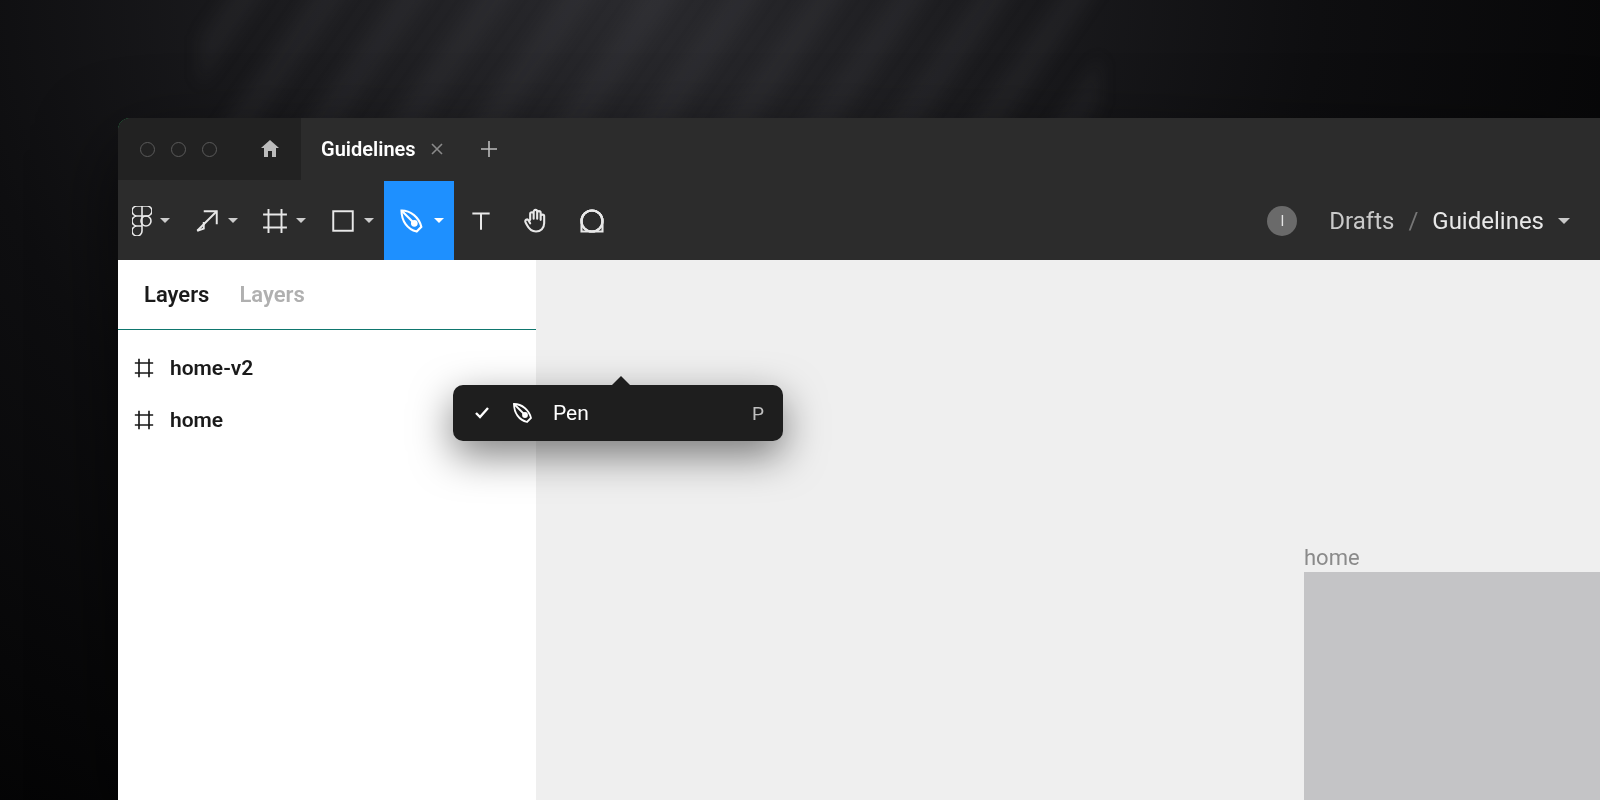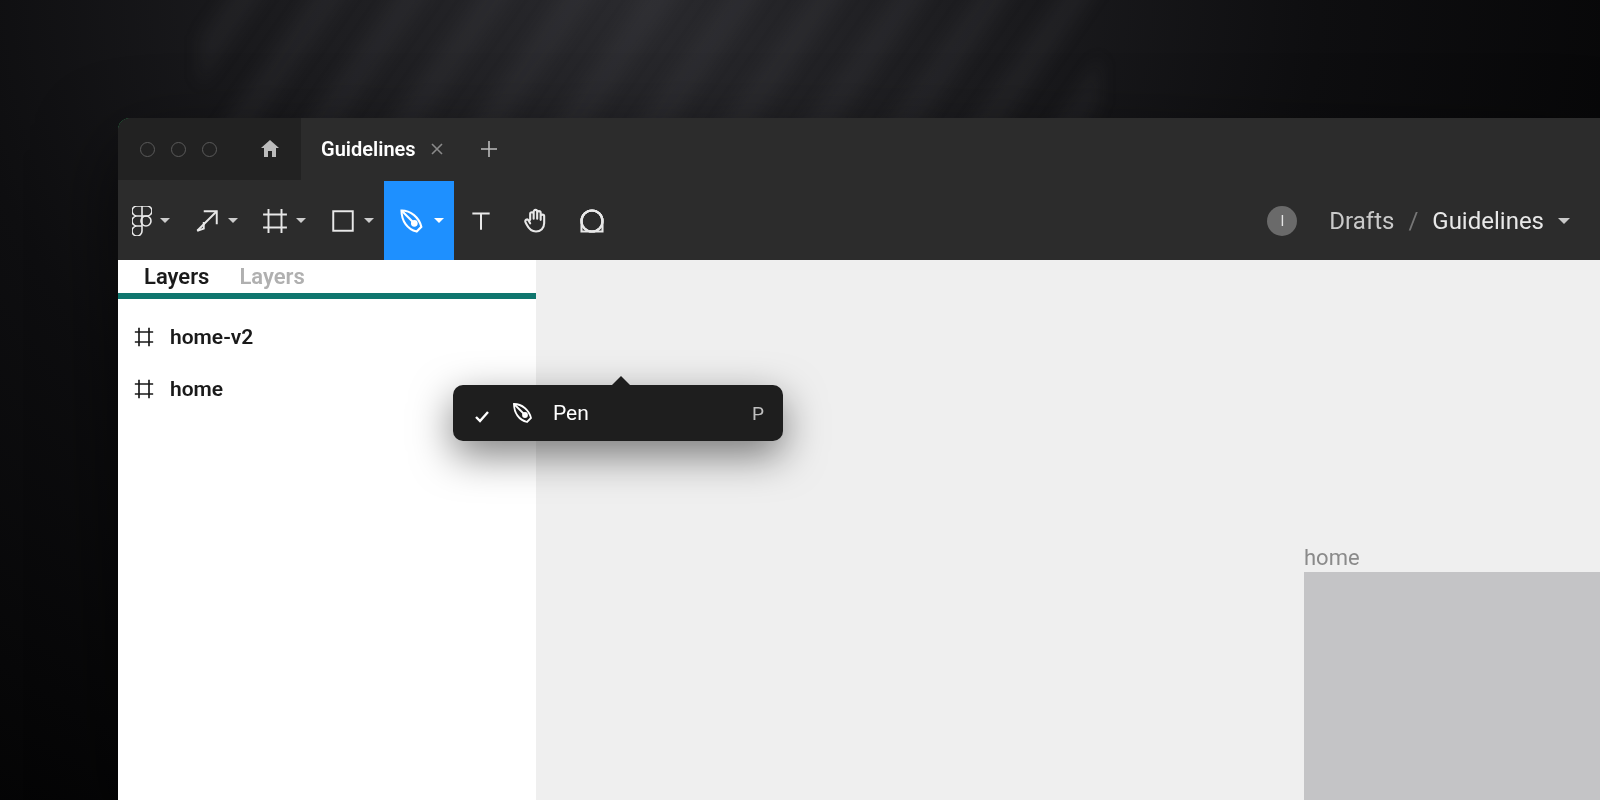--- a/index.html
+++ b/index.html
@@ -60,21 +60,21 @@
   .tool.active .caret { border-top-color: #fff; }
   .spacer { flex: 1; }
   .breadcrumb { display: flex; align-items: center; gap: 14px; padding-right: 30px; color: #c9c9c9; font-size: 24px;}
   .breadcrumb .sep { color: #777; }
   .avatar { width: 30px; height: 30px; border-radius: 50%; background: #6a6a6a; display:flex; align-items:center; justify-content:center; font-size:14px; color:#e5e5e5; margin-right:18px;}
   .crumb-caret { width:0;height:0;border-left:6px solid transparent;border-right:6px solid transparent;border-top:6px solid #c9c9c9;}
 
   
   .workspace { flex:1; display:flex; background:#f0f0f0; }
   .sidebar { width: 418px; background:#fff; display:flex; flex-direction:column;}
-  .side-tabs { display:flex; gap:30px; padding: 4px 26px; border-bottom:6px solid #0f766e; font-size:22px;}
+  .side-tabs { display:flex; gap:30px; padding: 22px 26px; border-bottom:1px solid #0f766e; font-size:22px;}
   .side-tab { color:#b0b0b0; font-weight:600;}
   .side-tab.active { color:#1a1a1a; }
   .layers-list { padding: 12px 0; }
   .layer-item {
     display:flex; align-items:center; gap:16px; padding: 14px 16px; font-size:21px; color:#1a1a1a; font-weight:600;
   }
   .canvas-area { flex:1; position:relative; background:#efefef;}
   .frame-label { position:absolute; left:768px; top:285px; color:#8a8a8a; font-size:22px;}
   .frame-body { position:absolute; left:768px; top:312px; right:0; bottom:0; background:#c4c4c6;}
 
@@ -84,21 +84,21 @@
     background: #1e1e1e; border-radius: 10px; padding: 6px 0;
     box-shadow: 0 14px 40px rgba(0,0,0,0.5);
     z-index: 50;
   }
   .dropdown::before {
     content:""; position:absolute; top:-9px; left:158px;
     border-left:10px solid transparent; border-right:10px solid transparent;
     border-bottom:10px solid #1e1e1e;
   }
   .dd-item {
-    display:flex; align-items:flex-end; gap:16px; padding: 10px 18px; color:#fff; font-size:21px;
+    display:flex; align-items:center; gap:16px; padding: 10px 18px; color:#fff; font-size:21px;
   }
   .dd-check { width:22px; display:flex; justify-content:center;}
   .dd-icon { width:28px; display:flex; justify-content:center;}
   .dd-label { flex:1; }
   .dd-shortcut { color:#c0c0c0; font-size:19px; letter-spacing:1px;}
 
   svg { display:block; }
 </style>
 </head>
 <body>

